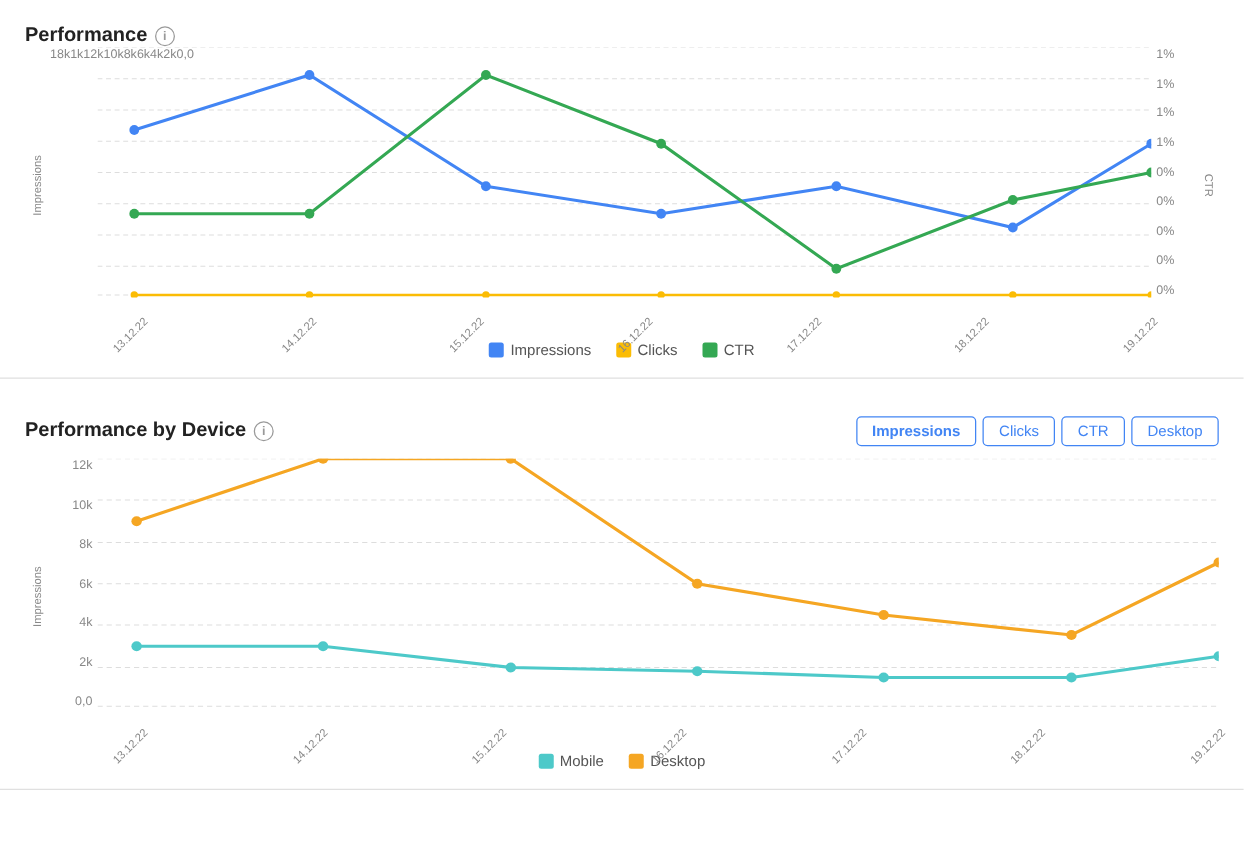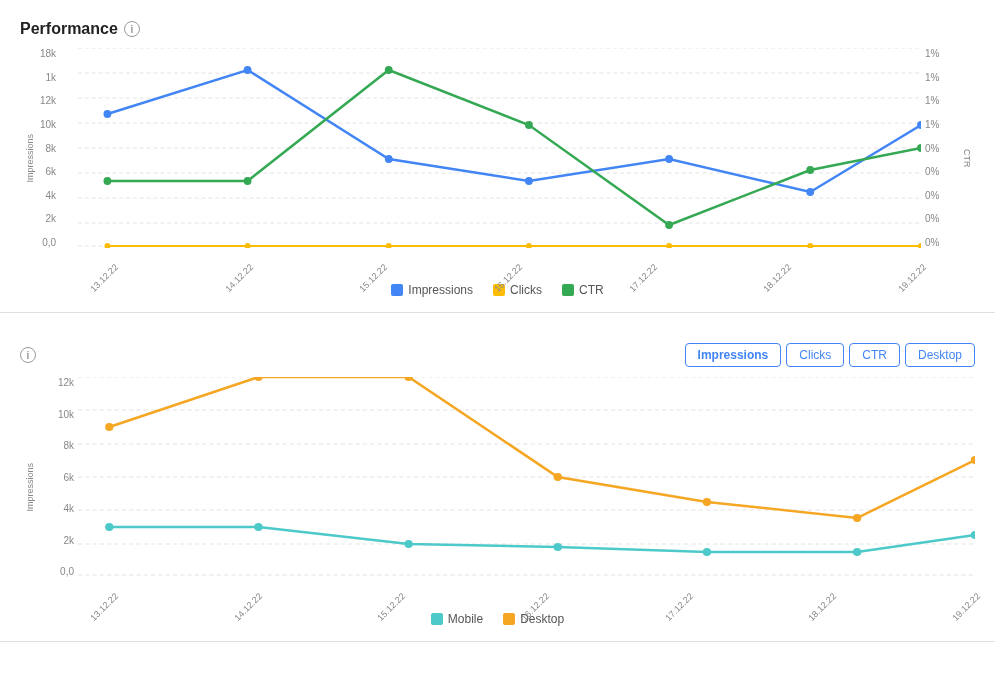--- a/index.html
+++ b/index.html
@@ -1,18 +1,18 @@
 <!DOCTYPE html>
 <html><head>
   <meta charset="utf-8">
   <style>
     * { margin: 0; padding: 0; box-sizing: border-box; }
     body { font-family: Arial, sans-serif; background: #fff; color: #333; font-size: 12px; }
     .section { padding: 20px 20px 10px 20px; border-bottom: 1px solid #e0e0e0; }
-    .section-title { font-size: 16px; font-weight: bold; color: #222; display: flex; align-items: center; gap: 6px; margin-bottom: 10px; }
+    .section-title { font-size: 16px; font-weight: bold; color: #222; display: flex; align-items: center; gap: 6px; margin-bottom: 0; }
     .info-icon { width: 16px; height: 16px; border: 1px solid #999; border-radius: 50%; display: inline-flex; align-items: center; justify-content: center; font-size: 10px; color: #999; cursor: pointer; }
     .y-axis-left { display: flex; flex-direction: column; justify-content: space-between; width: 40px; padding-right: 5px; text-align: right; color: #888; font-size: 10px; height: 200px; }
     .y-axis-label { font-size: 9px; color: #888; writing-mode: vertical-rl; text-orientation: mixed; transform: rotate(180deg); position: absolute; }
     .legend { display: flex; gap: 20px; justify-content: center; margin-top: 15px; margin-bottom: 5px; }
     .legend-item { display: flex; align-items: center; gap: 5px; font-size: 12px; color: #555; }
     .legend-dot { width: 12px; height: 12px; border-radius: 2px; }
     .device-controls { display: flex; gap: 5px; }
     .device-btn { padding: 4px 12px; border: 1px solid #4285f4; border-radius: 4px; font-size: 12px; cursor: pointer; color: #4285f4; background: #fff; }
     .device-btn.active { background: #fff; border-color: #4285f4; color: #4285f4; font-weight: bold; }
     .section-header { display: flex; justify-content: space-between; align-items: center; margin-bottom: 10px; }
@@ -71,21 +71,21 @@
         <polyline points="30,133 173,133 317,22 460,77 603,177 747,122 860,100" fill="none" stroke="#34a853" stroke-width="2.5"></polyline>
         <circle cx="30" cy="133" r="4" fill="#34a853"></circle>
         <circle cx="173" cy="133" r="4" fill="#34a853"></circle>
         <circle cx="317" cy="22" r="4" fill="#34a853"></circle>
         <circle cx="460" cy="77" r="4" fill="#34a853"></circle>
         <circle cx="603" cy="177" r="4" fill="#34a853"></circle>
         <circle cx="747" cy="122" r="4" fill="#34a853"></circle>
         <circle cx="860" cy="100" r="4" fill="#34a853"></circle>
       </svg>
 
-      <div style="position:absolute; top:0; left:-38px; height:200px; display:flex; flex-direction:column; justify-content:space-between; text-align:right; color:#888; font-size:10px;">
+      <div style="position:absolute; top:0; left:-38px; height:200px; display:flex; flex-direction:row; justify-content:space-between; text-align:right; color:#888; font-size:10px;">
         <span>18k</span>
         <span>1k</span>
         <span>12k</span>
         <span>10k</span>
         <span>8k</span>
         <span>6k</span>
         <span>4k</span>
         <span>2k</span>
         <span>0,0</span>
       </div>
@@ -130,20 +130,21 @@
     <div class="legend-item">
       <div class="legend-dot" style="background:#34a853;"></div>
       <span>CTR</span>
     </div>
   </div>
 </div>
 
 <div class="section" style="margin-top:10px;">
   <div class="section-header">
     <div class="section-title" style="margin-bottom:0;">
+      <span>Performance by Device</span>
       <span class="info-icon">i</span>
     </div>
     <div class="device-controls">
       <button class="device-btn active">Impressions</button>
       <button class="device-btn">Clicks</button>
       <button class="device-btn">CTR</button>
       <button class="device-btn">Desktop</button>
     </div>
   </div>
 

